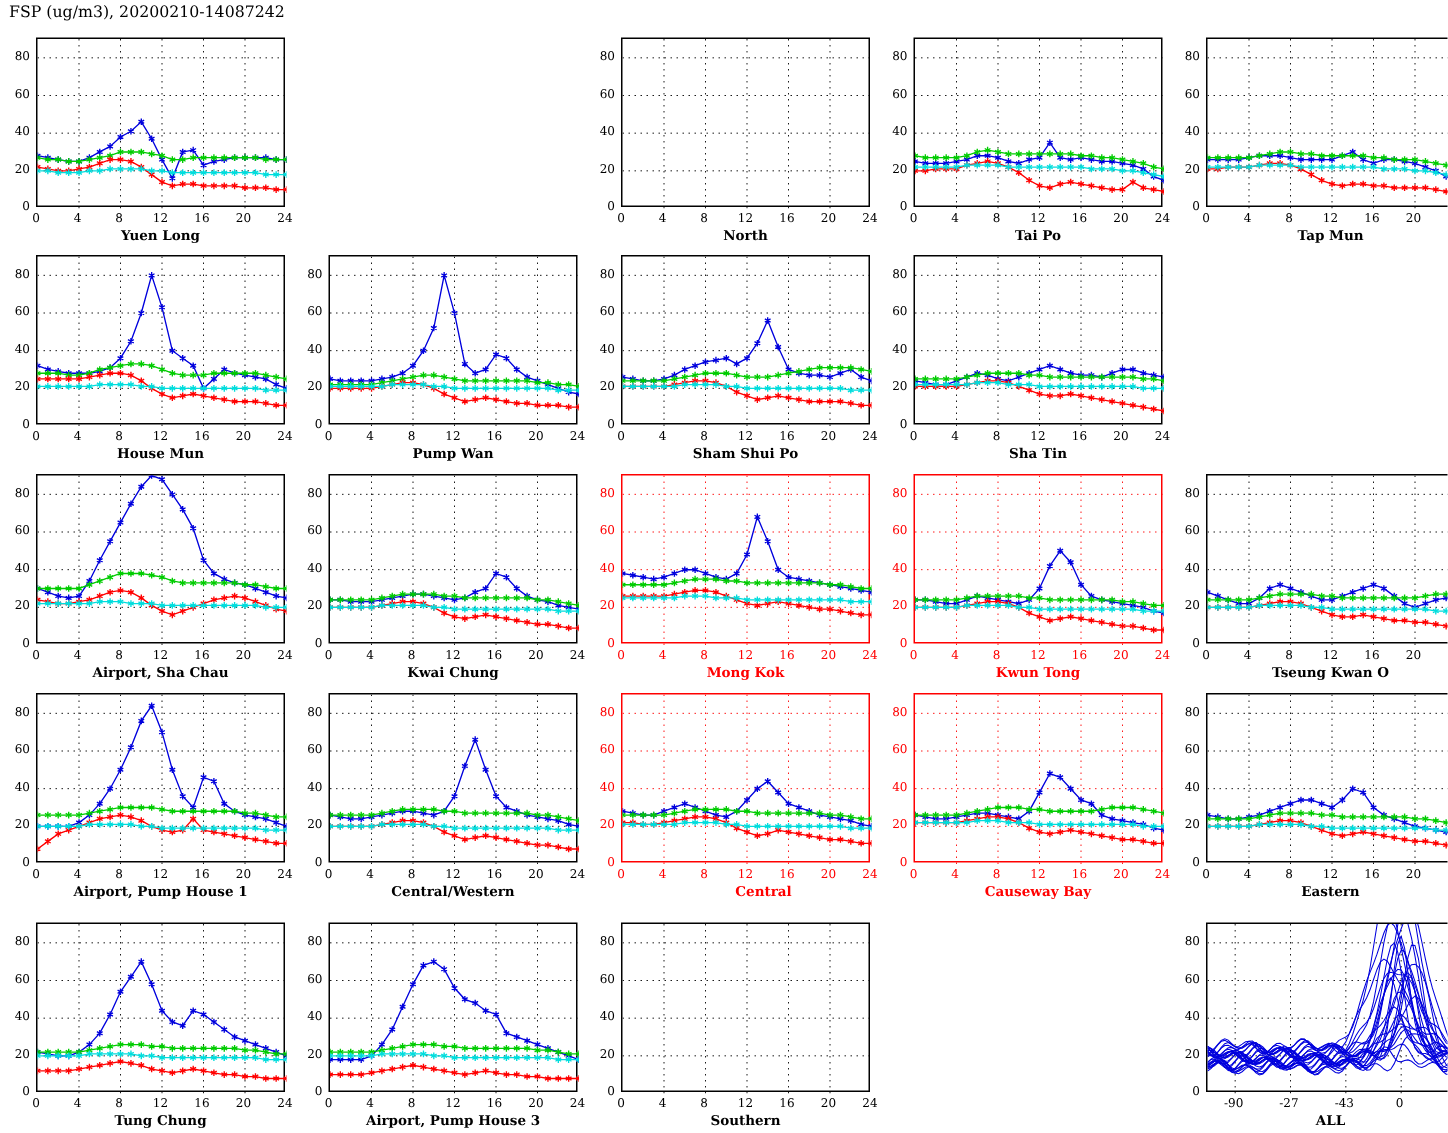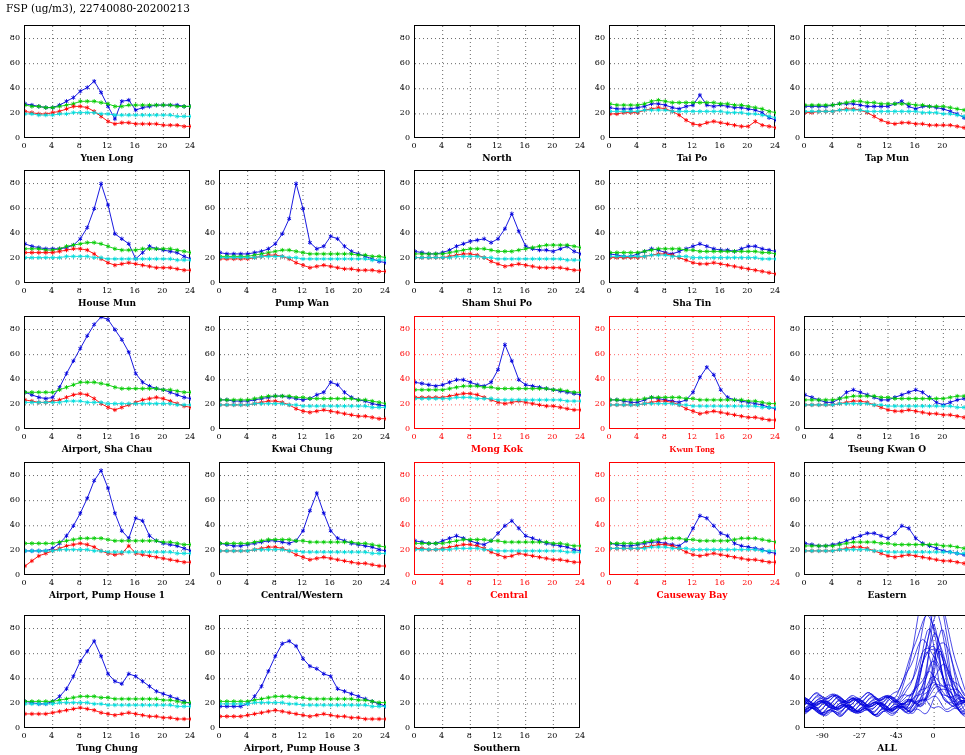--- a/index.html
+++ b/index.html
@@ -14,21 +14,21 @@
   .ytick{position:absolute;font-size:8px;font-family:"DejaVu Serif",serif;color:#000;text-align:right;white-space:nowrap;}
   .ytick.red{color:#ff0000;}
   .xtick{position:absolute;font-size:8px;font-family:"DejaVu Serif",serif;color:#000;text-align:center;white-space:nowrap;}
   .xtick.red{color:#ff0000;}
   svg{display:block;}
 </style>
 </head>
 <body>
 
 <div id="root">
-  <div class="title">FSP (ug/m3), 22740080-20200213</div>
+  <div class="title">FSP (ug/m3), 20200210-14087242</div>
   <div id="panels">
       <div class="panel" style="left: 0px; top: 23px; width: 196px; height: 143px;">
         <div class="ytick" style="left: 0px; width: 20px; top: 110px;">0</div>
         <div class="ytick" style="left: 0px; width: 20px; top: 84.8889px;">20</div>
         <div class="ytick" style="left: 0px; width: 20px; top: 59.7778px;">40</div>
         <div class="ytick" style="left: 0px; width: 20px; top: 34.6667px;">60</div>
         <div class="ytick" style="left: 0px; width: 20px; top: 9.55556px;">80</div>
         <div class="xtick" style="left: 12px; width: 24px; top: 118px;">0</div>
         <div class="xtick" style="left: 39.6667px; width: 24px; top: 118px;">4</div>
         <div class="xtick" style="left: 67.3333px; width: 24px; top: 118px;">8</div>
@@ -438,21 +438,21 @@
             <path d="M0.0,82.9 L6.9,82.9 L13.8,84.1 L20.8,85.4 L27.7,85.4 L34.6,82.9 L41.5,80.4 L48.4,81.6 L55.3,82.9 L62.3,84.1 L69.2,85.4 L76.1,82.9 L83.0,75.3 L89.9,60.3 L96.8,50.2 L103.8,57.8 L110.7,72.8 L117.6,80.4 L124.5,82.9 L131.4,84.1 L138.3,85.4 L145.3,86.6 L152.2,87.9 L159.1,90.4 L166.0,91.7 " fill="none" stroke="#0000dd" stroke-width="0.9"></path>
             <path d="M-0.0,80.7L0.0,85.1 M1.9,81.8L-1.9,84.0 M1.9,84.0L-1.9,81.8 M6.9,80.7L6.9,85.1 M8.8,81.8L5.0,84.0 M8.8,84.0L5.0,81.8 M13.8,81.9L13.8,86.3 M15.7,83.0L11.9,85.2 M15.7,85.2L11.9,83.0 M20.8,83.2L20.8,87.6 M22.7,84.3L18.8,86.5 M22.7,86.5L18.8,84.3 M27.7,83.2L27.7,87.6 M29.6,84.3L25.8,86.5 M29.6,86.5L25.8,84.3 M34.6,80.7L34.6,85.1 M36.5,81.8L32.7,84.0 M36.5,84.0L32.7,81.8 M41.5,78.2L41.5,82.6 M43.4,79.3L39.6,81.5 M43.4,81.5L39.6,79.3 M48.4,79.4L48.4,83.8 M50.3,80.5L46.5,82.7 M50.3,82.7L46.5,80.5 M55.3,80.7L55.3,85.1 M57.2,81.8L53.4,84.0 M57.2,84.0L53.4,81.8 M62.3,81.9L62.3,86.3 M64.2,83.0L60.3,85.2 M64.2,85.2L60.3,83.0 M69.2,83.2L69.2,87.6 M71.1,84.3L67.3,86.5 M71.1,86.5L67.3,84.3 M76.1,80.7L76.1,85.1 M78.0,81.8L74.2,84.0 M78.0,84.0L74.2,81.8 M83.0,73.1L83.0,77.5 M84.9,74.2L81.1,76.4 M84.9,76.4L81.1,74.2 M89.9,58.1L89.9,62.5 M91.8,59.2L88.0,61.4 M91.8,61.4L88.0,59.2 M96.8,48.0L96.8,52.4 M98.7,49.1L94.9,51.3 M98.7,51.3L94.9,49.1 M103.8,55.6L103.8,60.0 M105.7,56.7L101.8,58.9 M105.7,58.9L101.8,56.7 M110.7,70.6L110.7,75.0 M112.6,71.7L108.8,73.9 M112.6,73.9L108.8,71.7 M117.6,78.2L117.6,82.6 M119.5,79.3L115.7,81.5 M119.5,81.5L115.7,79.3 M124.5,80.7L124.5,85.1 M126.4,81.8L122.6,84.0 M126.4,84.0L122.6,81.8 M131.4,81.9L131.4,86.3 M133.3,83.0L129.5,85.2 M133.3,85.2L129.5,83.0 M138.3,83.2L138.3,87.6 M140.2,84.3L136.4,86.5 M140.2,86.5L136.4,84.3 M145.3,84.4L145.3,88.8 M147.2,85.5L143.3,87.7 M147.2,87.7L143.3,85.5 M152.2,85.7L152.2,90.1 M154.1,86.8L150.3,89.0 M154.1,89.0L150.3,86.8 M159.1,88.2L159.1,92.6 M161.0,89.3L157.2,91.5 M161.0,91.5L157.2,89.3 M166.0,89.5L166.0,93.9 M167.9,90.6L164.1,92.8 M167.9,92.8L164.1,90.6 " stroke="#0000dd" stroke-width="0.9" fill="none"></path>
             <path d="M0.0,82.9 L6.9,82.9 L13.8,82.9 L20.8,82.9 L27.7,82.9 L34.6,81.6 L41.5,80.4 L48.4,80.4 L55.3,80.4 L62.3,80.4 L69.2,80.4 L76.1,81.6 L83.0,81.6 L89.9,82.9 L96.8,82.9 L103.8,82.9 L110.7,82.9 L117.6,82.9 L124.5,82.9 L131.4,82.9 L138.3,84.1 L145.3,84.1 L152.2,85.4 L159.1,86.6 L166.0,86.6 " fill="none" stroke="#00cc00" stroke-width="0.9"></path>
             <path d="M-0.0,80.7L0.0,85.1 M1.9,81.8L-1.9,84.0 M1.9,84.0L-1.9,81.8 M6.9,80.7L6.9,85.1 M8.8,81.8L5.0,84.0 M8.8,84.0L5.0,81.8 M13.8,80.7L13.8,85.1 M15.7,81.8L11.9,84.0 M15.7,84.0L11.9,81.8 M20.8,80.7L20.8,85.1 M22.7,81.8L18.8,84.0 M22.7,84.0L18.8,81.8 M27.7,80.7L27.7,85.1 M29.6,81.8L25.8,84.0 M29.6,84.0L25.8,81.8 M34.6,79.4L34.6,83.8 M36.5,80.5L32.7,82.7 M36.5,82.7L32.7,80.5 M41.5,78.2L41.5,82.6 M43.4,79.3L39.6,81.5 M43.4,81.5L39.6,79.3 M48.4,78.2L48.4,82.6 M50.3,79.3L46.5,81.5 M50.3,81.5L46.5,79.3 M55.3,78.2L55.3,82.6 M57.2,79.3L53.4,81.5 M57.2,81.5L53.4,79.3 M62.3,78.2L62.3,82.6 M64.2,79.3L60.3,81.5 M64.2,81.5L60.3,79.3 M69.2,78.2L69.2,82.6 M71.1,79.3L67.3,81.5 M71.1,81.5L67.3,79.3 M76.1,79.4L76.1,83.8 M78.0,80.5L74.2,82.7 M78.0,82.7L74.2,80.5 M83.0,79.4L83.0,83.8 M84.9,80.5L81.1,82.7 M84.9,82.7L81.1,80.5 M89.9,80.7L89.9,85.1 M91.8,81.8L88.0,84.0 M91.8,84.0L88.0,81.8 M96.8,80.7L96.8,85.1 M98.7,81.8L94.9,84.0 M98.7,84.0L94.9,81.8 M103.8,80.7L103.8,85.1 M105.7,81.8L101.8,84.0 M105.7,84.0L101.8,81.8 M110.7,80.7L110.7,85.1 M112.6,81.8L108.8,84.0 M112.6,84.0L108.8,81.8 M117.6,80.7L117.6,85.1 M119.5,81.8L115.7,84.0 M119.5,84.0L115.7,81.8 M124.5,80.7L124.5,85.1 M126.4,81.8L122.6,84.0 M126.4,84.0L122.6,81.8 M131.4,80.7L131.4,85.1 M133.3,81.8L129.5,84.0 M133.3,84.0L129.5,81.8 M138.3,81.9L138.3,86.3 M140.2,83.0L136.4,85.2 M140.2,85.2L136.4,83.0 M145.3,81.9L145.3,86.3 M147.2,83.0L143.3,85.2 M147.2,85.2L143.3,83.0 M152.2,83.2L152.2,87.6 M154.1,84.3L150.3,86.5 M154.1,86.5L150.3,84.3 M159.1,84.4L159.1,88.8 M161.0,85.5L157.2,87.7 M161.0,87.7L157.2,85.5 M166.0,84.4L166.0,88.8 M167.9,85.5L164.1,87.7 M167.9,87.7L164.1,85.5 " stroke="#00cc00" stroke-width="0.9" fill="none"></path>
             <path d="M0.0,87.9 L6.9,87.9 L13.8,87.9 L20.8,87.9 L27.7,87.9 L34.6,86.6 L41.5,85.4 L48.4,84.1 L55.3,84.1 L62.3,85.4 L69.2,87.9 L76.1,91.7 L83.0,94.2 L89.9,96.7 L96.8,95.4 L103.8,94.2 L110.7,95.4 L117.6,96.7 L124.5,97.9 L131.4,99.2 L138.3,100.4 L145.3,100.4 L152.2,101.7 L159.1,103.0 L166.0,103.0 " fill="none" stroke="#ff0000" stroke-width="0.9"></path>
             <path d="M-0.0,85.7L0.0,90.1 M1.9,86.8L-1.9,89.0 M1.9,89.0L-1.9,86.8 M6.9,85.7L6.9,90.1 M8.8,86.8L5.0,89.0 M8.8,89.0L5.0,86.8 M13.8,85.7L13.8,90.1 M15.7,86.8L11.9,89.0 M15.7,89.0L11.9,86.8 M20.8,85.7L20.8,90.1 M22.7,86.8L18.8,89.0 M22.7,89.0L18.8,86.8 M27.7,85.7L27.7,90.1 M29.6,86.8L25.8,89.0 M29.6,89.0L25.8,86.8 M34.6,84.4L34.6,88.8 M36.5,85.5L32.7,87.7 M36.5,87.7L32.7,85.5 M41.5,83.2L41.5,87.6 M43.4,84.3L39.6,86.5 M43.4,86.5L39.6,84.3 M48.4,81.9L48.4,86.3 M50.3,83.0L46.5,85.2 M50.3,85.2L46.5,83.0 M55.3,81.9L55.3,86.3 M57.2,83.0L53.4,85.2 M57.2,85.2L53.4,83.0 M62.3,83.2L62.3,87.6 M64.2,84.3L60.3,86.5 M64.2,86.5L60.3,84.3 M69.2,85.7L69.2,90.1 M71.1,86.8L67.3,89.0 M71.1,89.0L67.3,86.8 M76.1,89.5L76.1,93.9 M78.0,90.6L74.2,92.8 M78.0,92.8L74.2,90.6 M83.0,92.0L83.0,96.4 M84.9,93.1L81.1,95.3 M84.9,95.3L81.1,93.1 M89.9,94.5L89.9,98.9 M91.8,95.6L88.0,97.8 M91.8,97.8L88.0,95.6 M96.8,93.2L96.8,97.6 M98.7,94.3L94.9,96.5 M98.7,96.5L94.9,94.3 M103.8,92.0L103.8,96.4 M105.7,93.1L101.8,95.3 M105.7,95.3L101.8,93.1 M110.7,93.2L110.7,97.6 M112.6,94.3L108.8,96.5 M112.6,96.5L108.8,94.3 M117.6,94.5L117.6,98.9 M119.5,95.6L115.7,97.8 M119.5,97.8L115.7,95.6 M124.5,95.7L124.5,100.1 M126.4,96.8L122.6,99.0 M126.4,99.0L122.6,96.8 M131.4,97.0L131.4,101.4 M133.3,98.1L129.5,100.3 M133.3,100.3L129.5,98.1 M138.3,98.2L138.3,102.6 M140.2,99.3L136.4,101.5 M140.2,101.5L136.4,99.3 M145.3,98.2L145.3,102.6 M147.2,99.3L143.3,101.5 M147.2,101.5L143.3,99.3 M152.2,99.5L152.2,103.9 M154.1,100.6L150.3,102.8 M154.1,102.8L150.3,100.6 M159.1,100.8L159.1,105.2 M161.0,101.9L157.2,104.1 M161.0,104.1L157.2,101.9 M166.0,100.8L166.0,105.2 M167.9,101.9L164.1,104.1 M167.9,104.1L164.1,101.9 " stroke="#ff0000" stroke-width="0.9" fill="none"></path>
             <path d="M0.0,87.9 L6.9,87.9 L13.8,87.9 L20.8,87.9 L27.7,87.9 L34.6,86.6 L41.5,86.6 L48.4,86.6 L55.3,86.6 L62.3,86.6 L69.2,87.9 L76.1,87.9 L83.0,89.1 L89.9,89.1 L96.8,89.1 L103.8,89.1 L110.7,89.1 L117.6,89.1 L124.5,89.1 L131.4,89.1 L138.3,89.1 L145.3,89.1 L152.2,90.4 L159.1,90.4 L166.0,90.4 " fill="none" stroke="#00dddd" stroke-width="0.9"></path>
             <path d="M-0.0,85.7L0.0,90.1 M1.9,86.8L-1.9,89.0 M1.9,89.0L-1.9,86.8 M6.9,85.7L6.9,90.1 M8.8,86.8L5.0,89.0 M8.8,89.0L5.0,86.8 M13.8,85.7L13.8,90.1 M15.7,86.8L11.9,89.0 M15.7,89.0L11.9,86.8 M20.8,85.7L20.8,90.1 M22.7,86.8L18.8,89.0 M22.7,89.0L18.8,86.8 M27.7,85.7L27.7,90.1 M29.6,86.8L25.8,89.0 M29.6,89.0L25.8,86.8 M34.6,84.4L34.6,88.8 M36.5,85.5L32.7,87.7 M36.5,87.7L32.7,85.5 M41.5,84.4L41.5,88.8 M43.4,85.5L39.6,87.7 M43.4,87.7L39.6,85.5 M48.4,84.4L48.4,88.8 M50.3,85.5L46.5,87.7 M50.3,87.7L46.5,85.5 M55.3,84.4L55.3,88.8 M57.2,85.5L53.4,87.7 M57.2,87.7L53.4,85.5 M62.3,84.4L62.3,88.8 M64.2,85.5L60.3,87.7 M64.2,87.7L60.3,85.5 M69.2,85.7L69.2,90.1 M71.1,86.8L67.3,89.0 M71.1,89.0L67.3,86.8 M76.1,85.7L76.1,90.1 M78.0,86.8L74.2,89.0 M78.0,89.0L74.2,86.8 M83.0,86.9L83.0,91.3 M84.9,88.0L81.1,90.2 M84.9,90.2L81.1,88.0 M89.9,86.9L89.9,91.3 M91.8,88.0L88.0,90.2 M91.8,90.2L88.0,88.0 M96.8,86.9L96.8,91.3 M98.7,88.0L94.9,90.2 M98.7,90.2L94.9,88.0 M103.8,86.9L103.8,91.3 M105.7,88.0L101.8,90.2 M105.7,90.2L101.8,88.0 M110.7,86.9L110.7,91.3 M112.6,88.0L108.8,90.2 M112.6,90.2L108.8,88.0 M117.6,86.9L117.6,91.3 M119.5,88.0L115.7,90.2 M119.5,90.2L115.7,88.0 M124.5,86.9L124.5,91.3 M126.4,88.0L122.6,90.2 M126.4,90.2L122.6,88.0 M131.4,86.9L131.4,91.3 M133.3,88.0L129.5,90.2 M133.3,90.2L129.5,88.0 M138.3,86.9L138.3,91.3 M140.2,88.0L136.4,90.2 M140.2,90.2L136.4,88.0 M145.3,86.9L145.3,91.3 M147.2,88.0L143.3,90.2 M147.2,90.2L143.3,88.0 M152.2,88.2L152.2,92.6 M154.1,89.3L150.3,91.5 M154.1,91.5L150.3,89.3 M159.1,88.2L159.1,92.6 M161.0,89.3L157.2,91.5 M161.0,91.5L157.2,89.3 M166.0,88.2L166.0,92.6 M167.9,89.3L164.1,91.5 M167.9,91.5L164.1,89.3 " stroke="#00dddd" stroke-width="0.9" fill="none"></path>
           </svg>
         </div>
-        <div class="panel-label red" style="left: 24px; width: 166px; top: 130px; font-family: Liberation Serif, serif;">Kwun Tong</div>
+        <div class="panel-label red" style="left: 24px; width: 166px; top: 130px;">Kwun Tong</div>
       </div>
       <div class="panel" style="left: 780px; top: 314px; width: 196px; height: 143px;">
         <div class="ytick" style="left: 0px; width: 20px; top: 110px;">0</div>
         <div class="ytick" style="left: 0px; width: 20px; top: 84.8889px;">20</div>
         <div class="ytick" style="left: 0px; width: 20px; top: 59.7778px;">40</div>
         <div class="ytick" style="left: 0px; width: 20px; top: 34.6667px;">60</div>
         <div class="ytick" style="left: 0px; width: 20px; top: 9.55556px;">80</div>
         <div class="xtick" style="left: 12px; width: 24px; top: 118px;">0</div>
         <div class="xtick" style="left: 39.6667px; width: 24px; top: 118px;">4</div>
         <div class="xtick" style="left: 67.3333px; width: 24px; top: 118px;">8</div>

